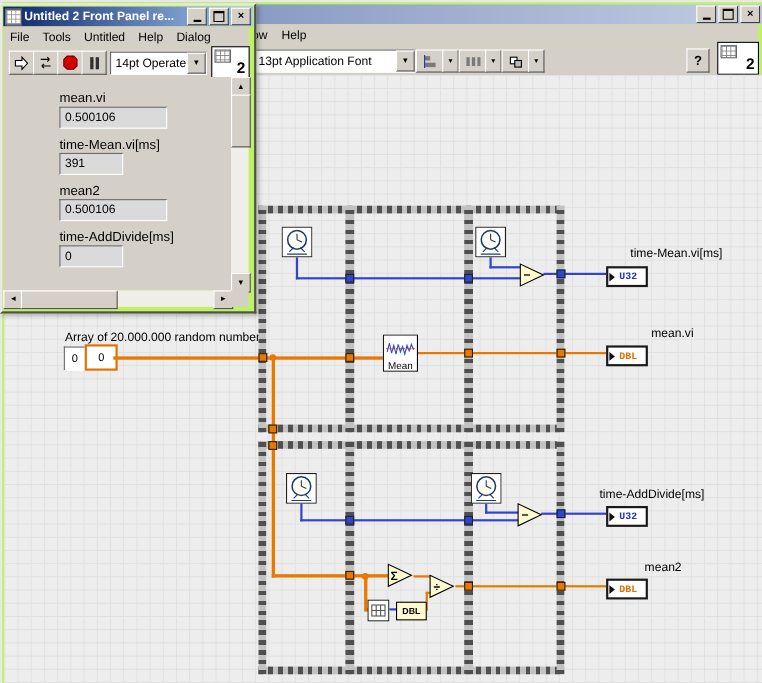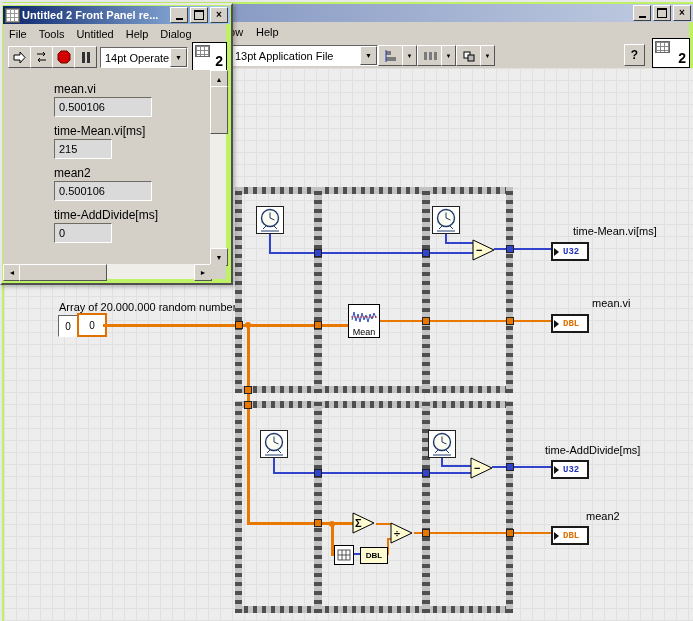--- a/index.html
+++ b/index.html
@@ -83,21 +83,21 @@
       <span class="tbtn">×</span>
     </div>
 
     <div class="menubar" style="left:2px;top:20px;width:685px;height:19px">
       <span class="menu-item" style="position:absolute;left:194px">Window</span>
       <span class="menu-item" style="position:absolute;left:246px">Help</span>
     </div>
 
     <div class="toolbar" style="left:2px;top:39px;width:685px;height:27px">
       <div class="dd" style="left:226px;top:4px;width:142px;height:19px">
-        <span>13pt Application File</span>
+        <span>13pt Application Font</span>
         <span class="dd-arrow">▼</span>
       </div>
       <div class="toolbtn" style="left:374px;top:4px;width:24px;height:19px">
         <svg width="14" height="12">
             <rect x="2" y="1" width="5" height="4" fill="#7a7a7a"></rect>
             <rect x="2" y="7" width="10" height="4" fill="#7a7a7a"></rect>
             <line x1="2" y1="0" x2="2" y2="12" stroke="#2233bb"></line>
           </svg>
       </div>
       <div class="toolbtn" style="left:398px;top:4px;width:13px;height:19px;font-size:6px">▼</div>
@@ -356,21 +356,21 @@
     <div class="vi-icon" style="left:190px;top:37px;width:33px;height:27px">
       <span class="mini-grid"></span>
       <span class="badge">2</span>
     </div>
 
     <div style="position:absolute;left:1px;top:65px;width:207px;height:194px;background:#d4d0c8;overflow:hidden">
       <div class="panel-label" style="left:51px;top:12px">mean.vi</div>
       <div class="panel-value" style="left:51px;top:27px;width:92px;height:18px">0.500106</div>
 
       <div class="panel-label" style="left:51px;top:54px">time-Mean.vi[ms]</div>
-      <div class="panel-value" style="left:51px;top:69px;width:52px;height:18px">215</div>
+      <div class="panel-value" style="left:51px;top:69px;width:52px;height:18px">391</div>
 
       <div class="panel-label" style="left:51px;top:96px">mean2</div>
       <div class="panel-value" style="left:51px;top:111px;width:92px;height:18px">0.500106</div>
 
       <div class="panel-label" style="left:51px;top:138px">time-AddDivide[ms]</div>
       <div class="panel-value" style="left:51px;top:153px;width:52px;height:18px">0</div>
     </div>
 
     <div class="sb" style="left:208px;top:65px;width:16px;height:194px">
       <div class="sb-btn" style="left:0;top:0;width:16px;height:16px">▲</div>

